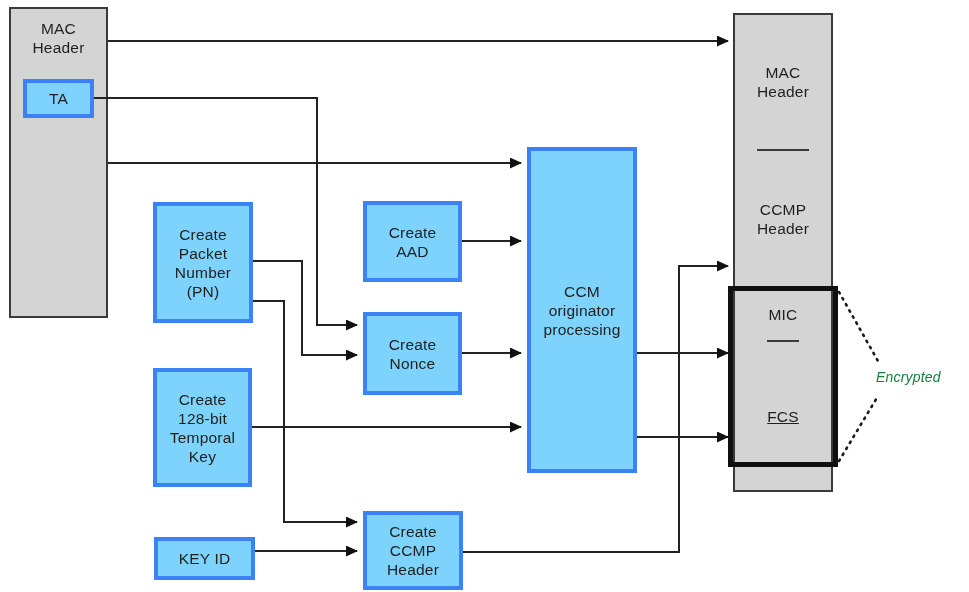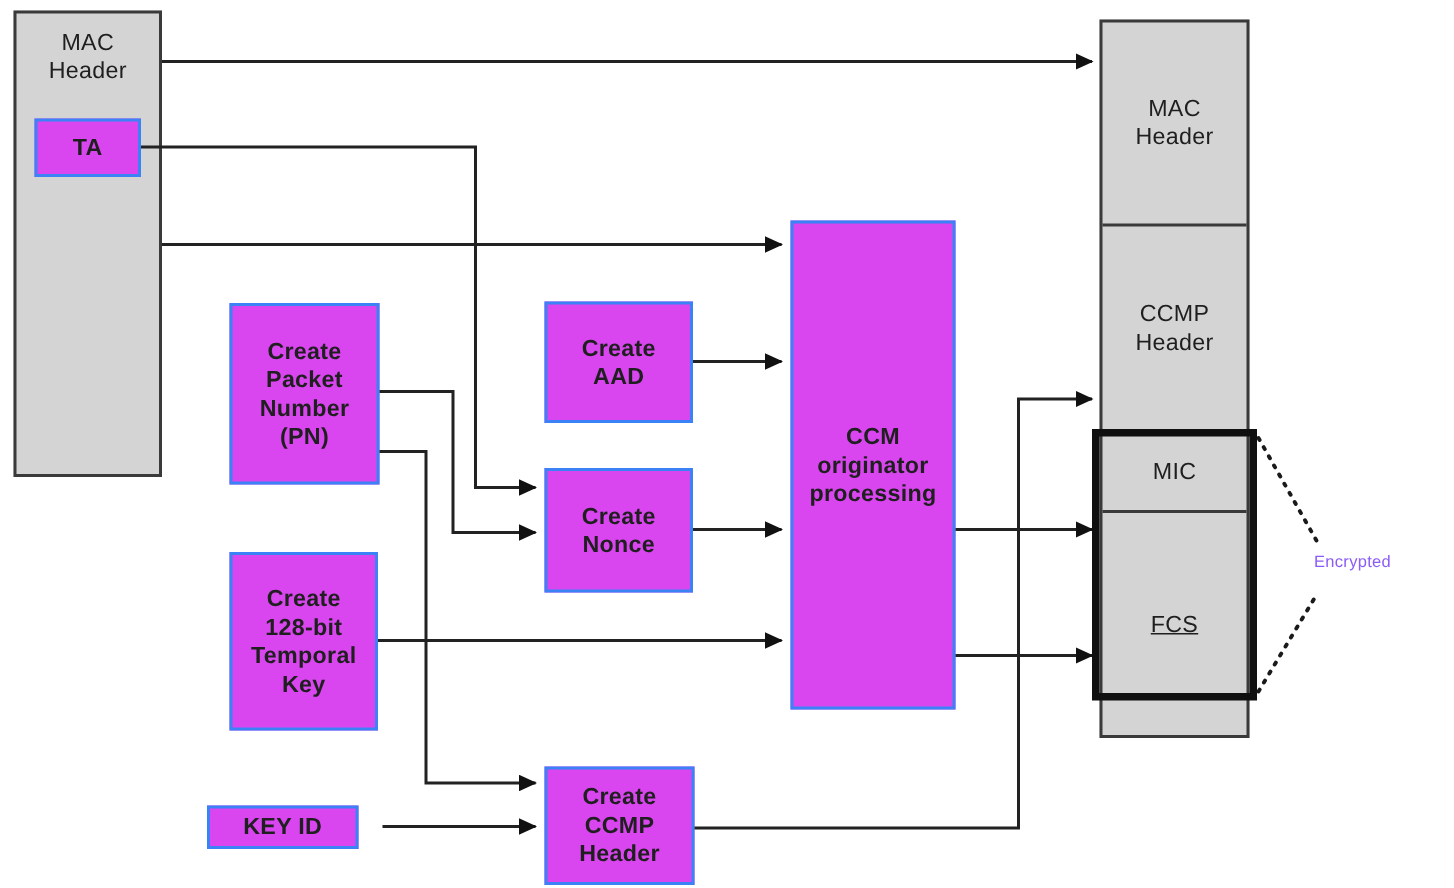--- a/index.html
+++ b/index.html
@@ -6,65 +6,65 @@
   .canvas{
     position:relative;
     width:969px;height:592px;
     background:#ffffff;
     font-family:"Liberation Sans", sans-serif;
     color:#1f1f1f;
     overflow:hidden;
   }
   .box{
     position:absolute;
-    background:#d946ef;
-    border:2px solid #3b82f6;
+    background:#7dd3fc;
+    border:4px solid #3b82f6;
     box-sizing:border-box;
     display:flex;align-items:center;justify-content:center;
     text-align:center;
-    font-weight:bold;
   }
   .lbl{
     white-space:pre-line;
     font-size:15.5px;
     line-height:19px;
     letter-spacing:0.2px;
     color:#1f1f1f;
   }
   .align-top{align-items:flex-start;}
   .align-top .lbl{padding-top:10px;}
   .stack{
     position:absolute;
     background:#d4d4d4;
     border:2px solid #3a3a3a;
     box-sizing:border-box;
-    display:flex;flex-direction:column;
+    display:flex;flex-direction:column;align-items:center;
   }
   .stack .sec{
     display:flex;align-items:center;justify-content:center;
     box-sizing:border-box;
     text-align:center;
   }
   .stack .sec + .sec{border-top:2px solid #3a3a3a;}
   .thick-overlay{
     position:absolute;
     border:5px solid #101010;
     box-sizing:border-box;
     background:transparent;
     pointer-events:none;
   }
   .conn{
     position:absolute;left:0;top:0;
     pointer-events:none;
   }
   .encrypted{
     position:absolute;
-    font-size:11px;
-    color:#8b5cf6;
+    font-size:14px;
+    color:#15803d;
     letter-spacing:0.2px;
+    font-style:italic;
   }
 </style>
 </head>
 <body>
 
 <div class="canvas">
 
   <div class="stack" style="left:9px;top:7px;width:99px;height:311px;">
     <div class="sec align-top" style="height:133px;align-items:flex-start;justify-content:center;">
       <span class="lbl" style="padding-top:10px;">MAC
@@ -83,21 +83,21 @@
 (PN)</span>
   </div>
 
   <div class="box" style="left:153px;top:368px;width:99px;height:119px;">
     <span class="lbl">Create
 128-bit
 Temporal
 Key</span>
   </div>
 
-  <div class="box" style="left:138px;top:537px;width:101px;height:29px;">
+  <div class="box" style="left:154px;top:537px;width:101px;height:43px;">
     <span class="lbl">KEY ID</span>
   </div>
 
   <div class="box" style="left:363px;top:201px;width:99px;height:81px;">
     <span class="lbl">Create
 AAD</span>
   </div>
 
   <div class="box" style="left:363px;top:312px;width:99px;height:83px;">
     <span class="lbl">Create

